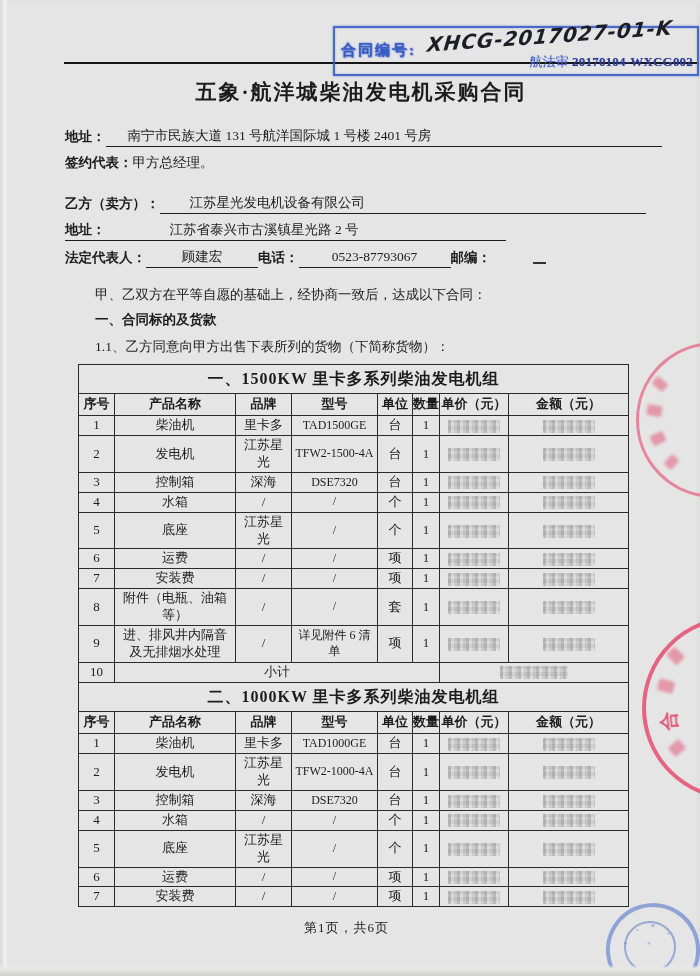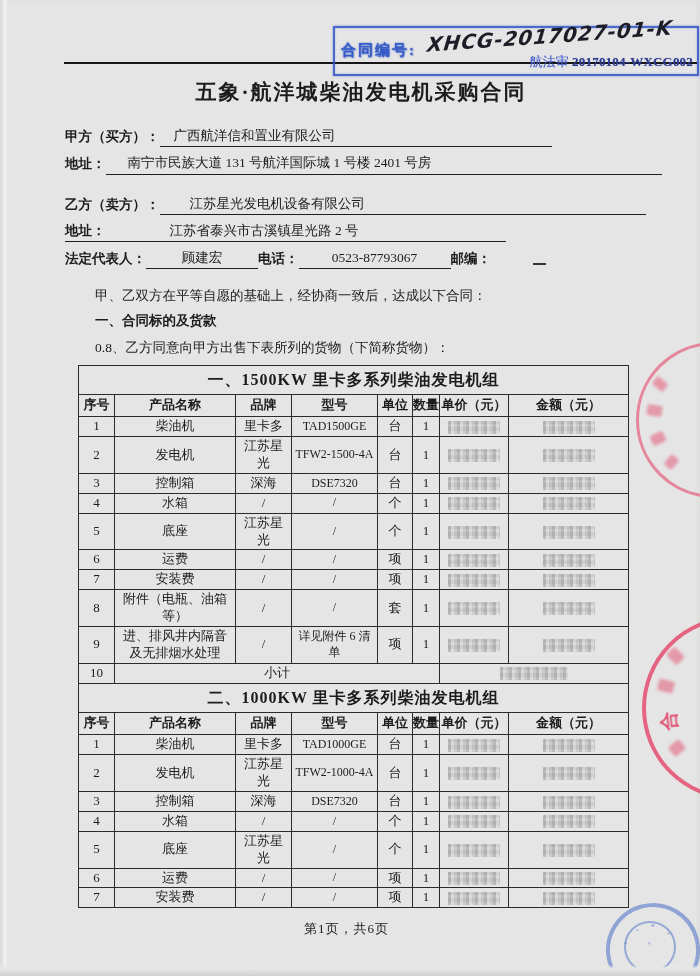--- a/index.html
+++ b/index.html
@@ -101,26 +101,26 @@
     <span class="stamp-label">合同编号:</span>
     <span class="stamp-handwriting">XHCG-2017027-01-K</span>
     <span class="stamp-code"><span class="dept">航法审</span><span>20170104-WXCG002</span></span>
   </div>
 
   <div class="content">
 
     <div class="doc-title">五象·航洋城柴油发电机采购合同</div>
 
     <div class="line">
-      <span class="lbl">甲方（买方）：</span>
-      <span class="ul" style="width:392px;padding-left:14px;">广西航洋信和置业有限公司</span>
-    </div>
-    <div class="line">
       <span class="lbl">地址：</span>
       <span class="ul" style="width:556px;padding-left:22px;">南宁市民族大道 131 号航洋国际城 1 号楼 2401 号房</span>
+    </div>
+    <div class="line">
+      <span class="lbl">签约代表：</span>
+      <span>甲方总经理。</span>
     </div>
 
     <div class="blockgap"></div>
 
     <div class="line">
       <span class="lbl">乙方（卖方）：</span>
       <span class="ul" style="width:486px;padding-left:30px;">江苏星光发电机设备有限公司</span>
     </div>
     <div class="line">
       <span class="lbl ul" style="padding-right:6px;">地址：</span>
@@ -132,21 +132,21 @@
       <span class="lbl">电话：</span>
       <span class="ul" style="width:152px;text-align:center;">0523-87793067</span>
       <span class="lbl">邮编：</span>
       <span class="dash-mark"></span>
     </div>
 
     <div class="blockgap" style="height:11px;"></div>
 
     <div class="para">甲、乙双方在平等自愿的基础上，经协商一致后，达成以下合同：</div>
     <div class="sec-head">一、合同标的及货款</div>
-    <div class="clause">0.8、乙方同意向甲方出售下表所列的货物（下简称货物）：</div>
+    <div class="clause">1.1、乙方同意向甲方出售下表所列的货物（下简称货物）：</div>
 
     <table class="goods">
       <colgroup>
         <col style="width:36px">
           <col style="width:121px">
           <col style="width:56px">
           <col style="width:86px">
         <col style="width:35px">
           <col style="width:27px">
           <col style="width:69px">

